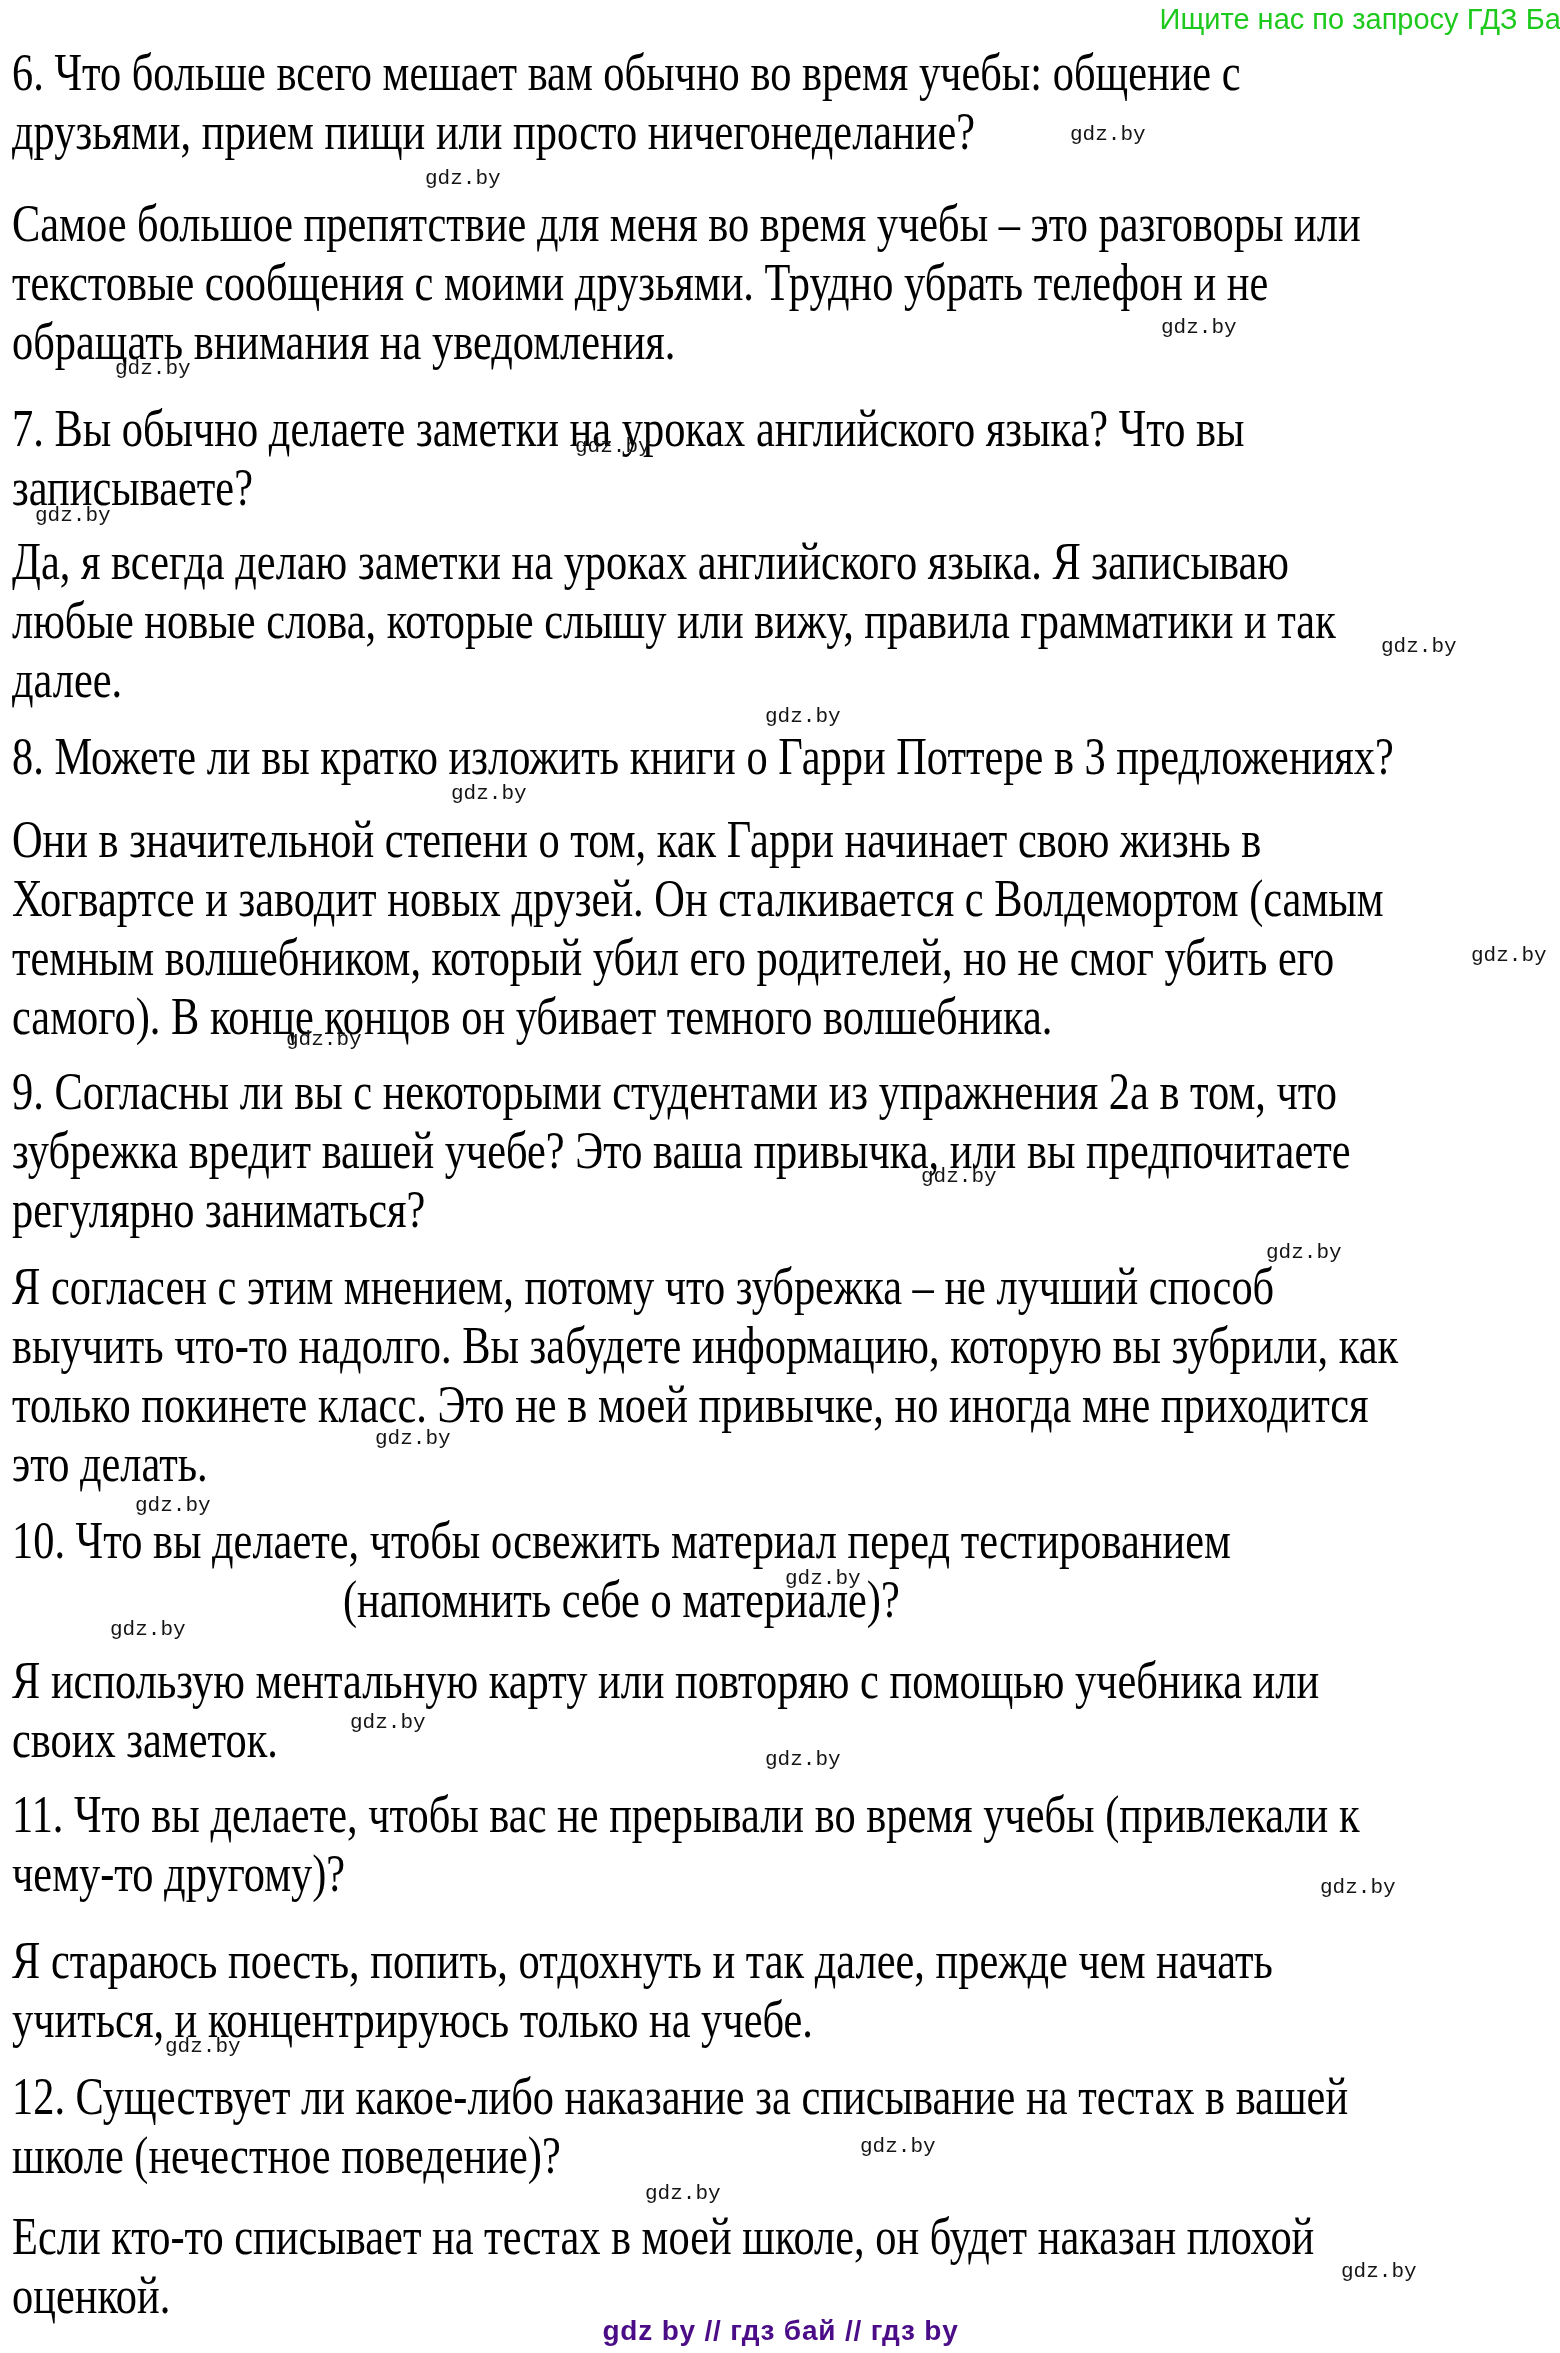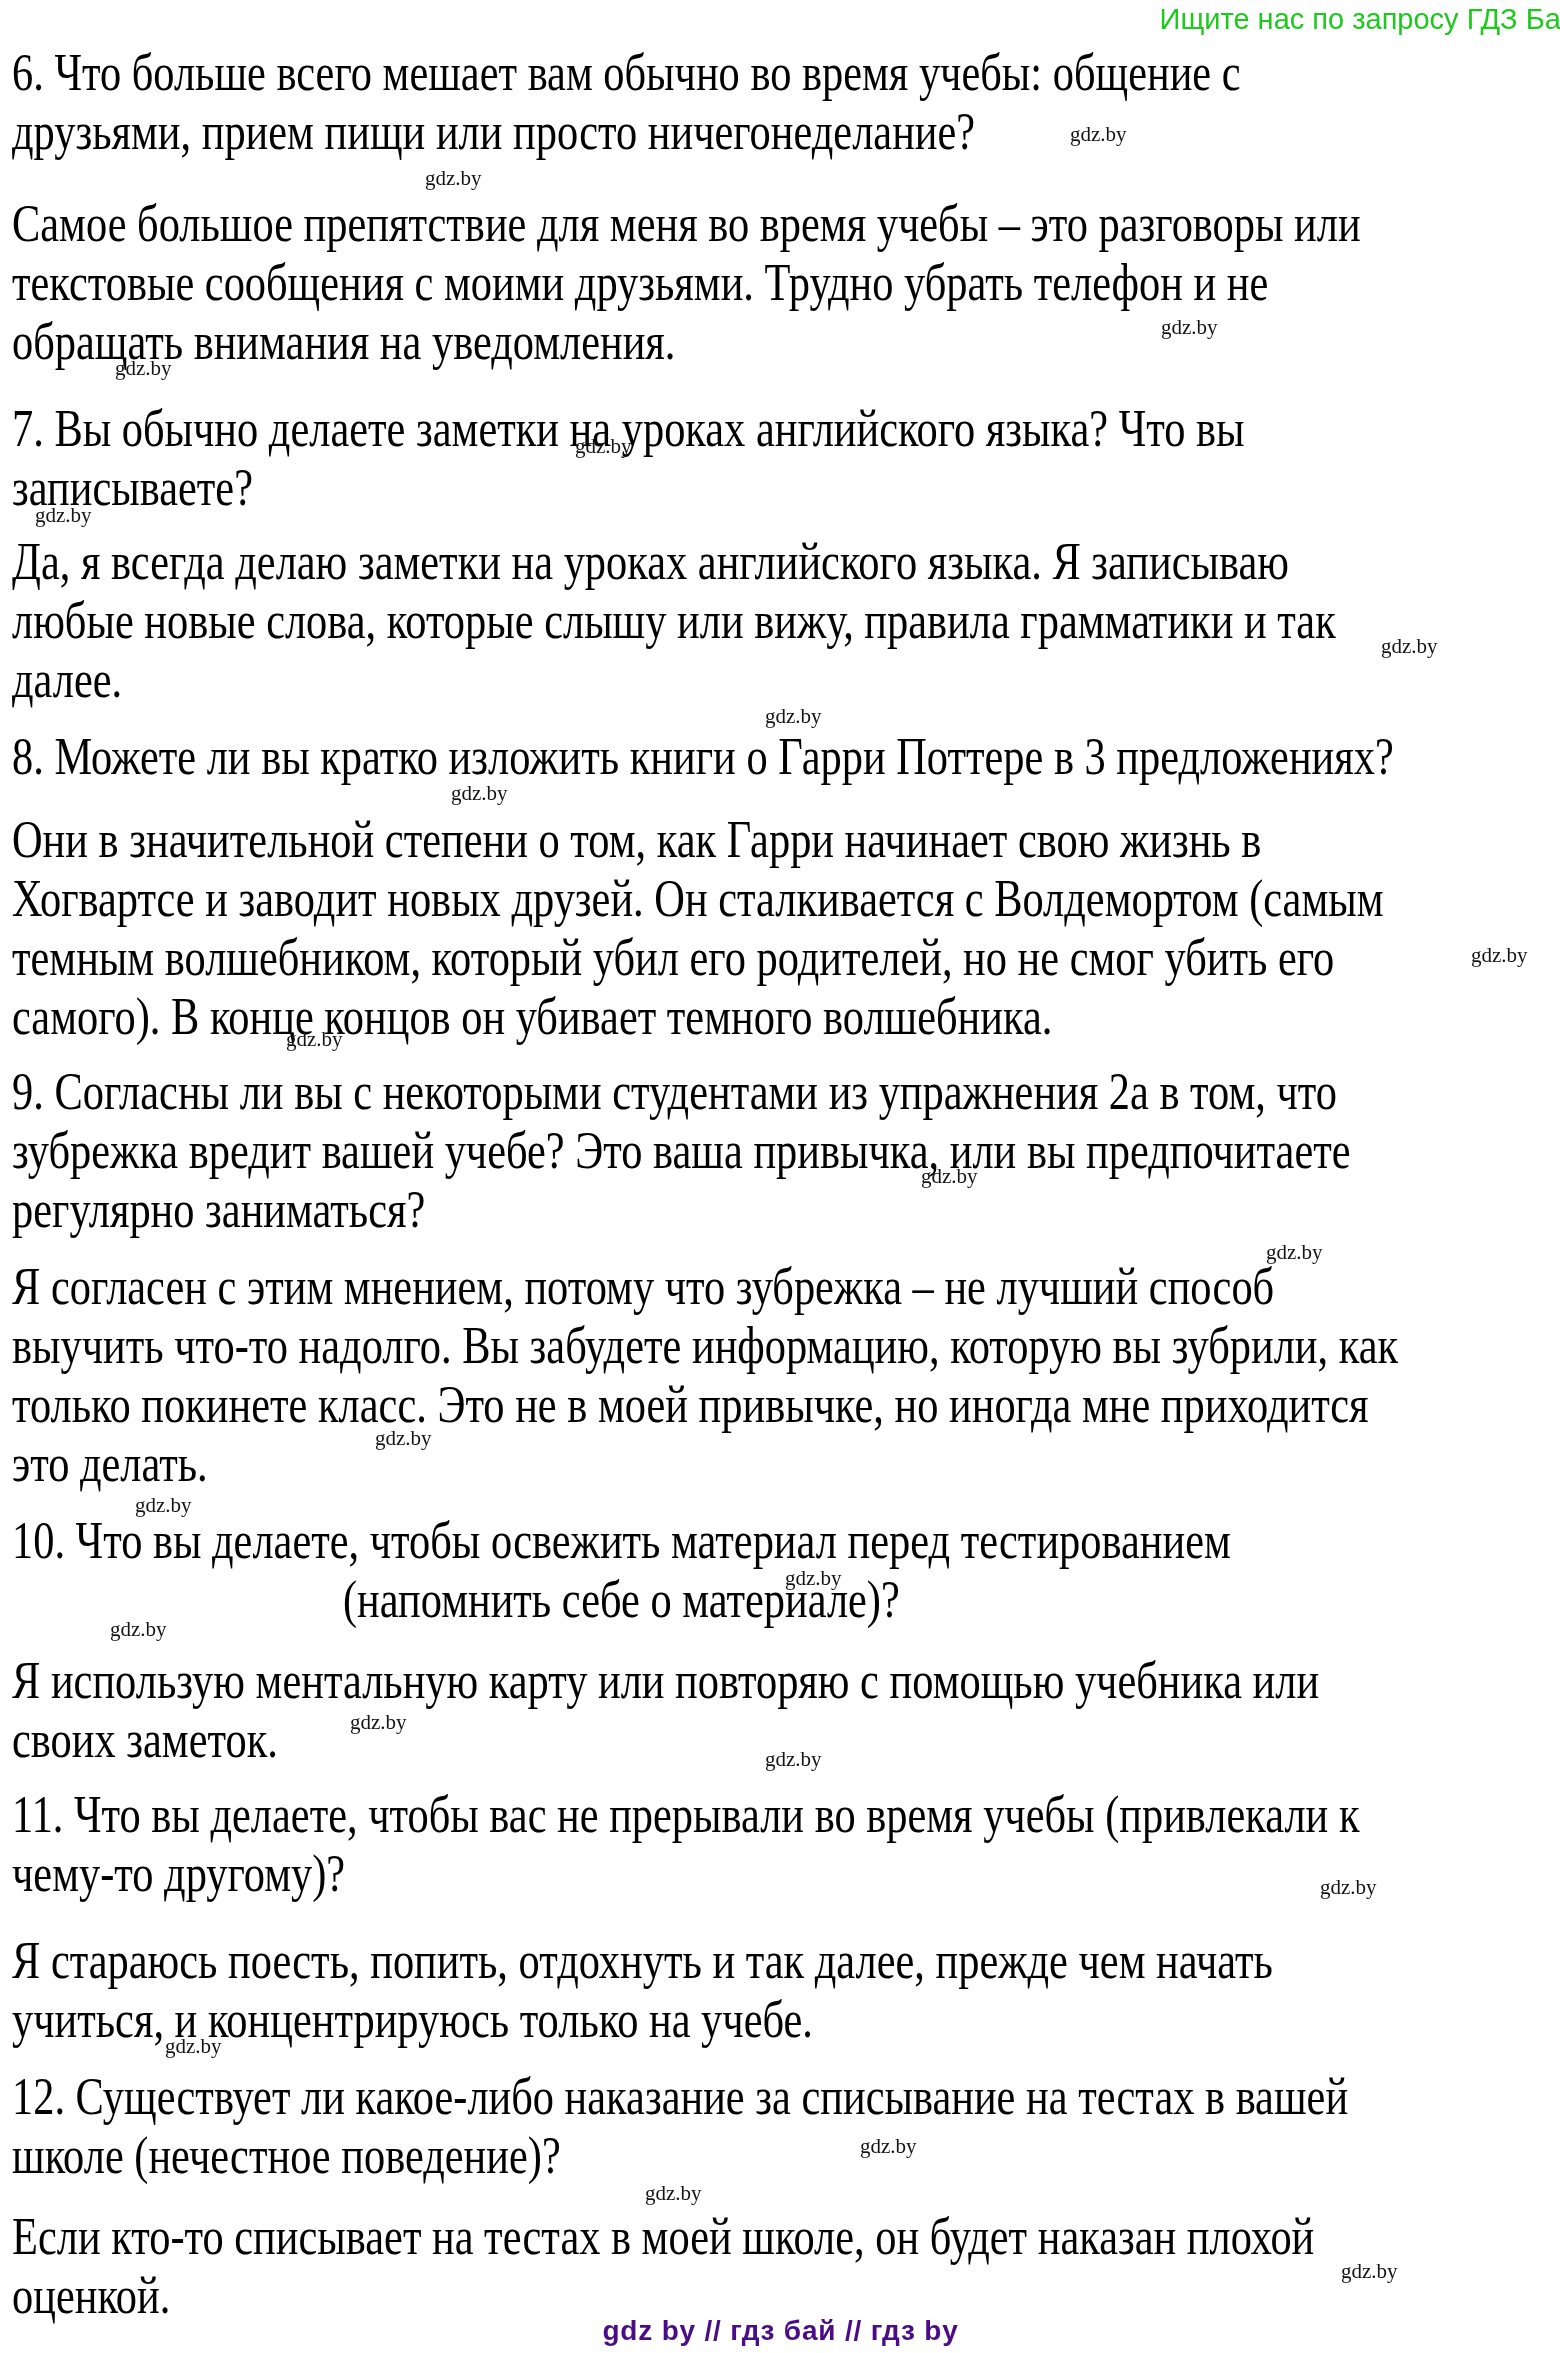--- a/index.html
+++ b/index.html
@@ -38,21 +38,21 @@
     white-space: nowrap;
     font-size: 53px;
     line-height: 59px;
     height: 59px;
     transform: scaleX(0.8);
     transform-origin: 0 0;
     color: #000000;
   }
   .wm {
     position: absolute;
-    font-family: Liberation Serif, serif;
+    font-family: Liberation Mono, monospace;
     font-size: 21px;
     line-height: 21px;
     color: #141414;
     white-space: nowrap;
   }
 </style>
 </head>
 <body>
 
 <div class="page">

